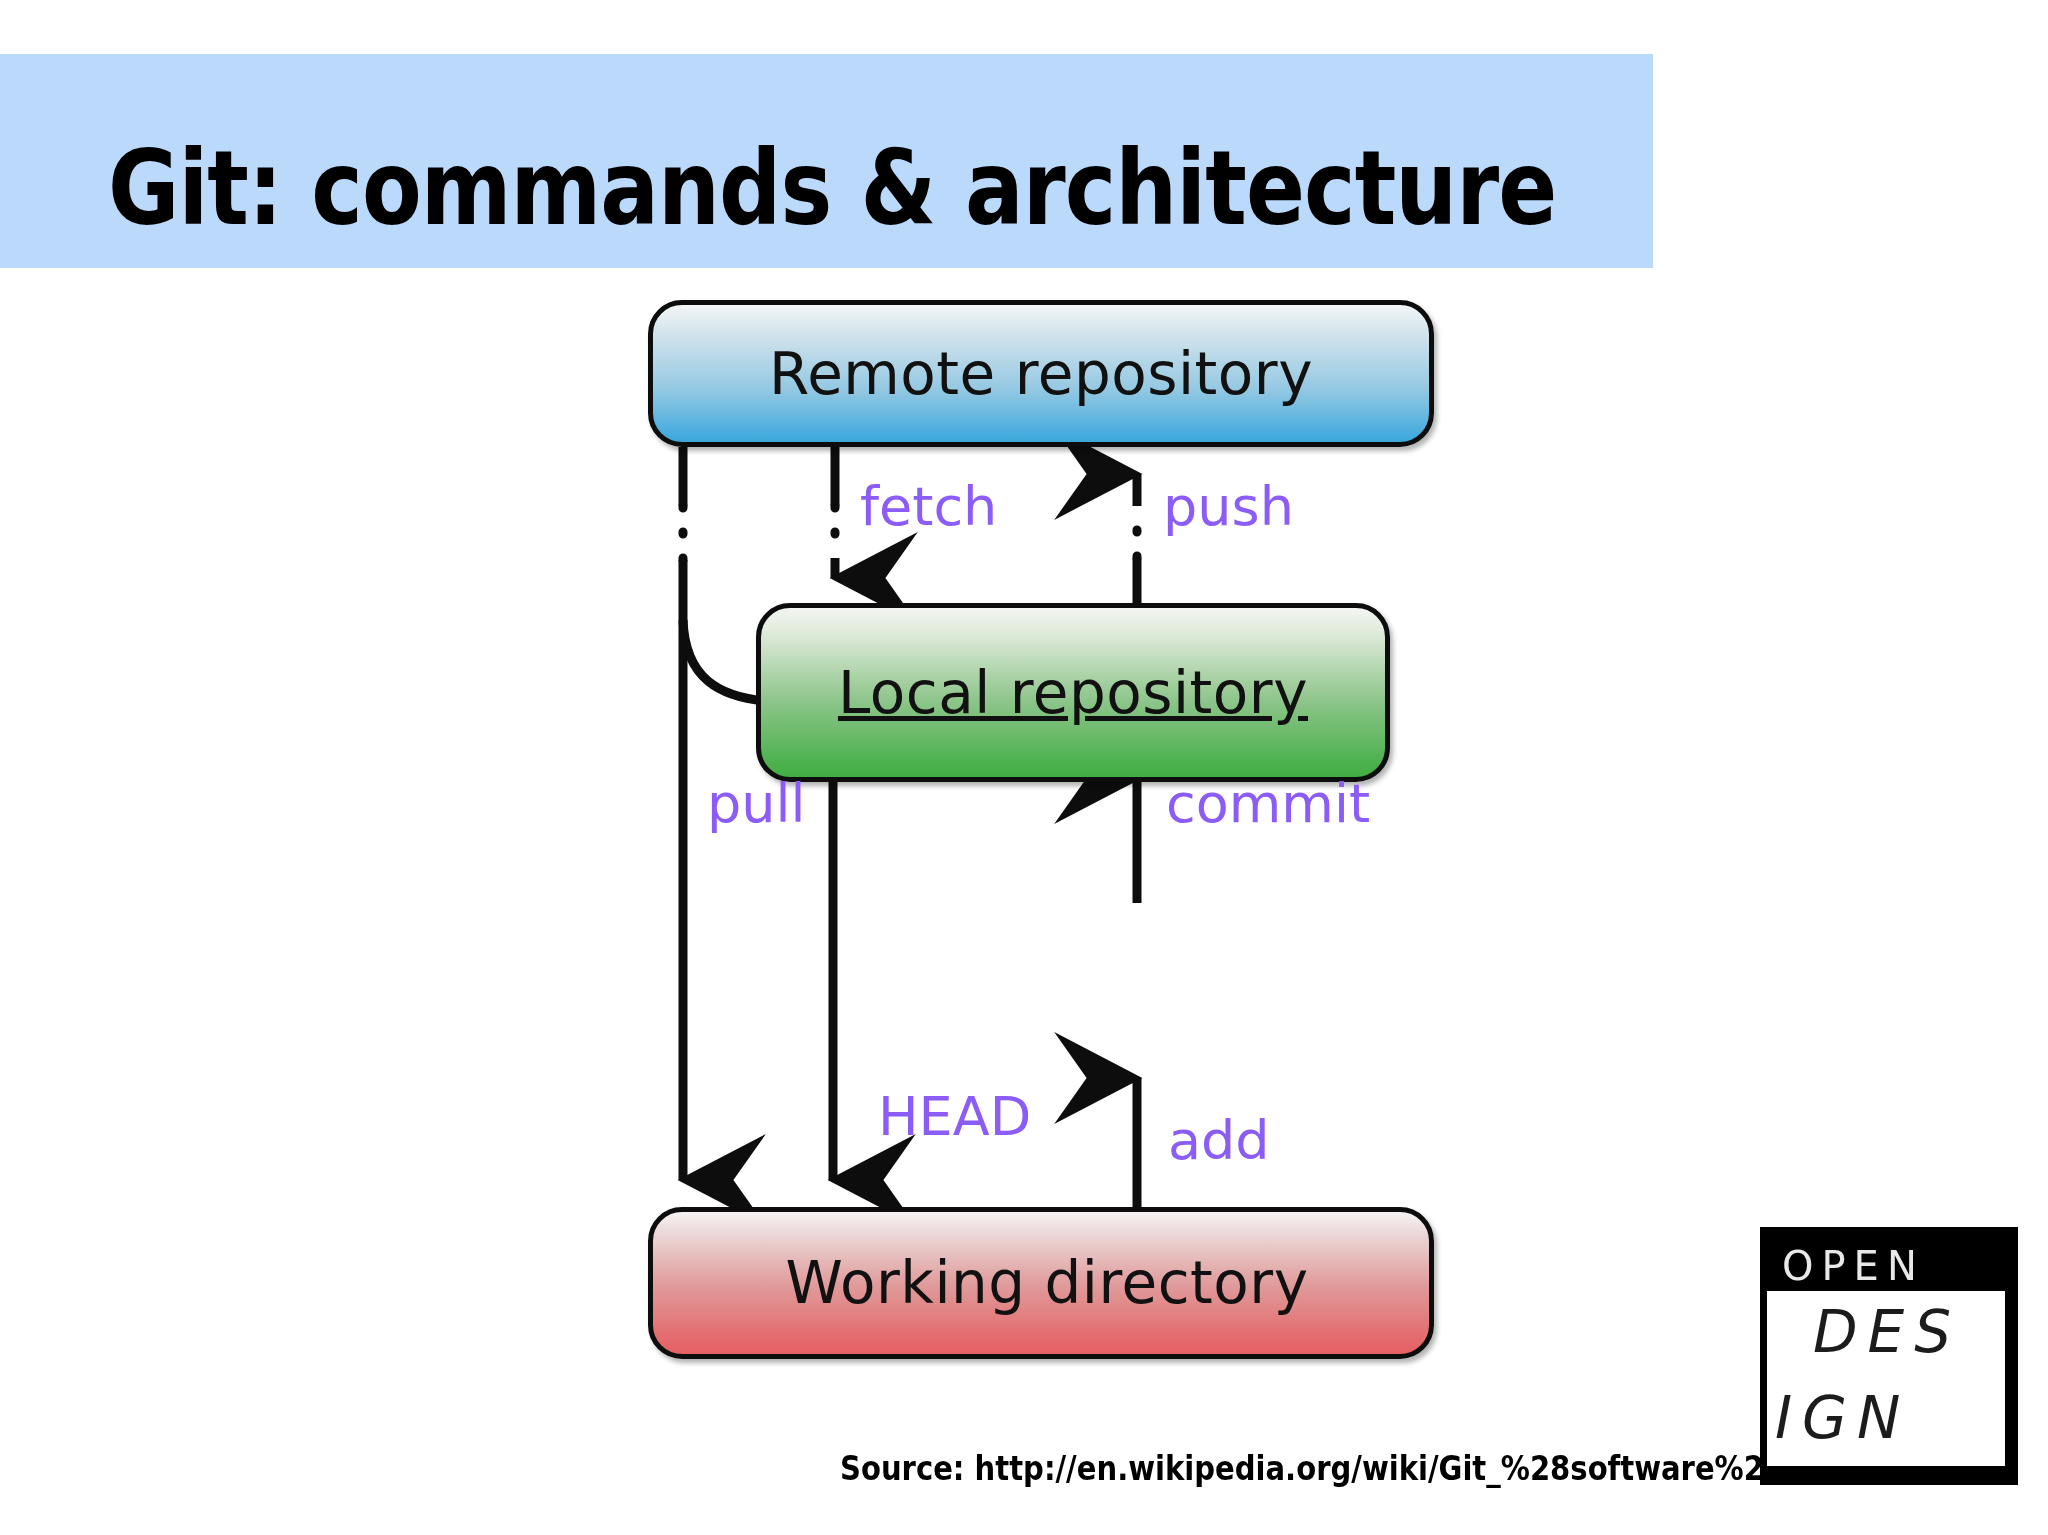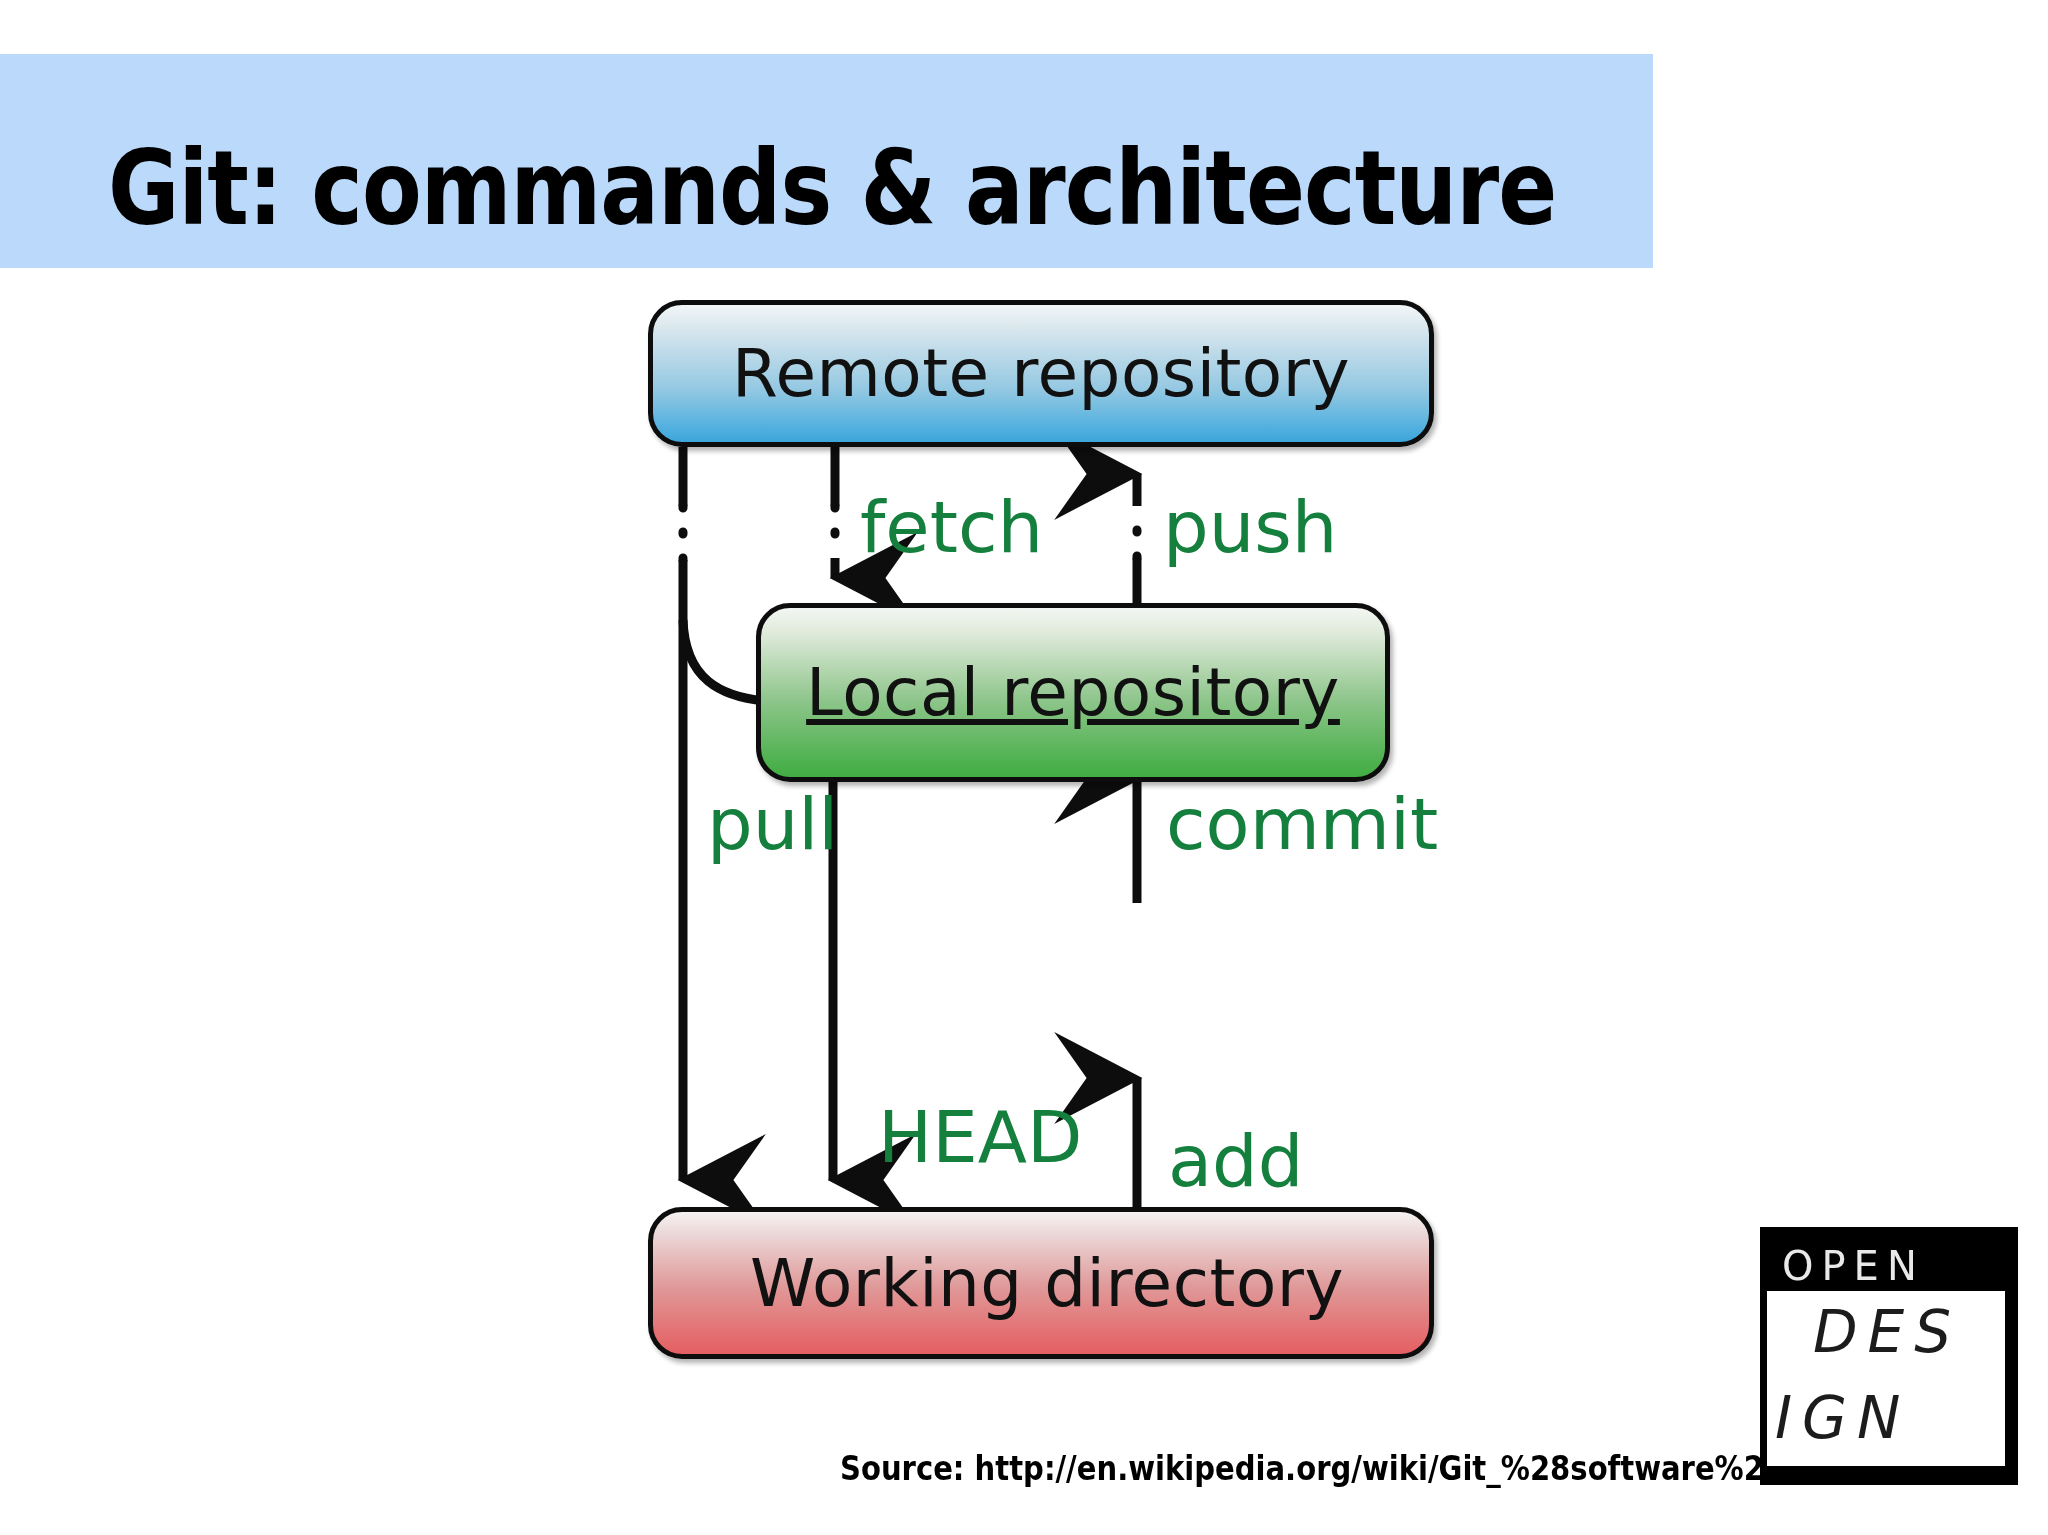--- a/index.html
+++ b/index.html
@@ -53,21 +53,21 @@
   .node {
     position: absolute;
     border: 5px solid #0d0d0d;
     border-radius: 34px;
     box-sizing: border-box;
     display: flex;
     align-items: center;
     justify-content: center;
     color: #111111;
     font-family: "DejaVu Sans", "Liberation Sans", sans-serif;
-    font-size: 66px;
+    font-size: 58px;
     letter-spacing: 0.5px;
     white-space: nowrap;
     box-shadow: 3px 4px 5px rgba(0,0,0,0.30);
   }
   #node-remote {
     left: 648px;  top: 300px;  width: 786px;  height: 147px;
     background: linear-gradient(to bottom, #f2f6f7 0%, #d7e6ed 18%, #93c8e2 62%, #4aadde 93%, #3da5d9 100%);
   }
   #node-local {
     left: 756px;  top: 603px;  width: 634px;  height: 179px;
@@ -81,25 +81,24 @@
   #node-working {
     left: 648px;  top: 1207px;  width: 786px;  height: 152px;
     background: linear-gradient(to bottom, #f7f2f2 0%, #ecdada 14%, #e09a9a 52%, #e46a6c 90%, #e55f62 100%);
     padding-left: 12px;
   }
 
   
   .edge-label {
     position: absolute;
     font-family: "DejaVu Sans", "Liberation Sans", sans-serif;
-    font-size: 72px;
+    font-size: 54px;
     line-height: 58px;
-    color: #15803d;
-    white-space: nowrap;
-    margin-top: 20px;
+    color: #8b5cf6;
+    white-space: nowrap;
   }
   #label-fetch   { left: 860px;  top: 478px; }
   #label-push    { left: 1163px; top: 478px; }
   #label-pull    { left: 707px;  top: 775px; }
   #label-commit  { left: 1166px; top: 775px; }
   #label-checkout{ left: 852px;  top: 1088px; }
   #label-add     { left: 1168px; top: 1112px; }
 
   
   #source-caption {

